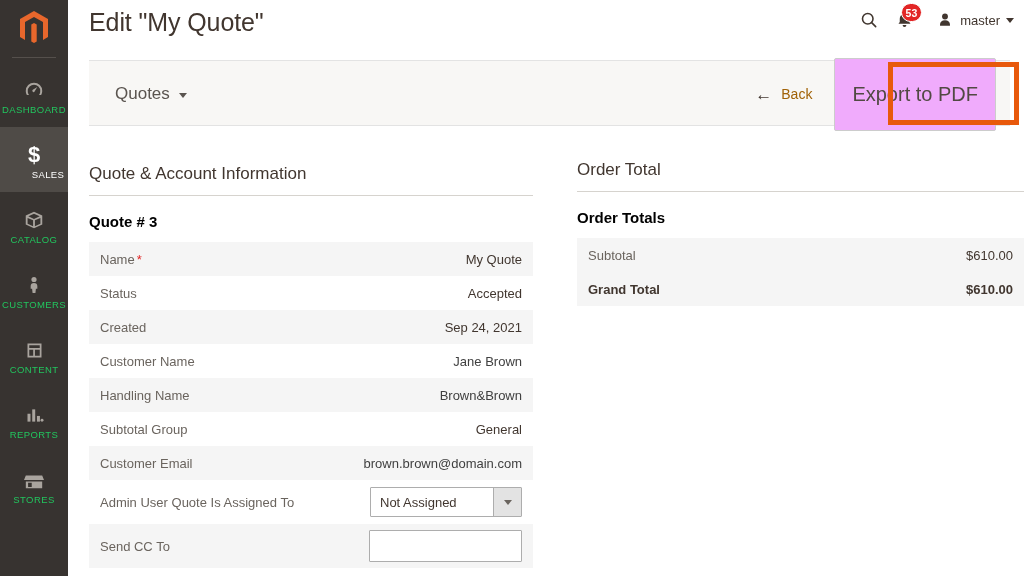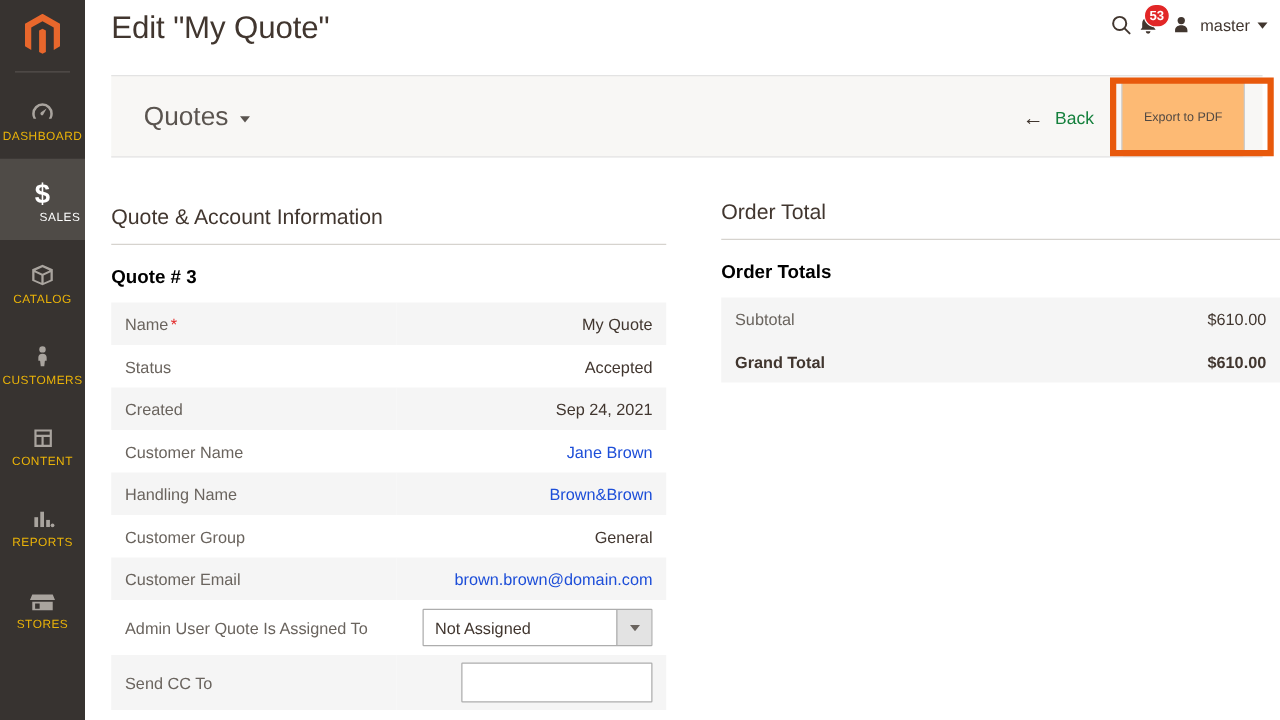--- a/index.html
+++ b/index.html
@@ -25,21 +25,21 @@
   }
   .logo-hex { display: block; }
   .side-divider {
     width: 44px; height: 1px; background: #55504c;
     margin: 2px auto 4px auto;
   }
   .nav-item {
     width: 68px; height: 65px;
     display: flex; flex-direction: column;
     align-items: center; justify-content: center;
-    color: #eab308;
+    color: #22c55e;
     cursor: pointer;
     user-select: none;
   }
   .nav-item.active { background: #4f4b47; color: #ffffff; }
   .nav-item .ic {
     height: 26px;
     display: flex; align-items: flex-end; justify-content: center;
     margin-bottom: 4px;
   }
   .nav-label {
@@ -63,21 +63,21 @@
   }
   .page-title {
     position: absolute; left: 21px; top: 8px;
     font-size: 25px; font-weight: 400;
     color: #41362f;
     letter-spacing: -0.1px;
     white-space: nowrap;
   }
   .header-right {
     position: absolute; right: 10px; top: 7px;
-    display: flex; align-items: center; gap: 2px;
+    display: flex; align-items: center; gap: 16px;
   }
   .hdr-btn {
     display: flex; align-items: center; justify-content: center;
     cursor: pointer; position: relative;
     height: 26px;
   }
   .bell-wrap { position: relative; padding-right: 6px; }
   .badge {
     position: absolute; right: -2px; top: -4px;
     min-width: 19px; height: 19px;
@@ -106,51 +106,51 @@
     width: 921px; height: 66px;
     background: #f8f7f5;
     border: 1px solid #e3e3e3;
     border-left: none; border-right: none;
   }
   .quotes-switcher {
     position: absolute; left: 26px; top: 0; height: 66px;
     display: flex; align-items: center; gap: 9px;
     cursor: pointer;
   }
-  .quotes-label { font-size: 21px; color: #5a544f; }
+  .quotes-label { font-size: 17px; color: #5a544f; }
   .switcher-caret {
     width: 0; height: 0;
     border-left: 4.5px solid transparent;
     border-right: 4.5px solid transparent;
     border-top: 5.5px solid #5a544f;
     margin-top: 2px;
   }
   .actions-right {
     position: absolute; right: 0; top: 0; height: 66px;
     display: flex; align-items: stretch;
   }
   .back-btn {
     display: flex; align-items: center; gap: 9px;
     padding: 0 22px 0 18px;
     cursor: pointer;
     color: #41362f;
   }
   .back-arrow { font-size: 17px; line-height: 1; color: #41362f; }
-  .back-text { font-size: 14px; color: #15803d; }
+  .back-text { font-size: 14px; color: #a16207; }
   .export-wrap {
     position: relative;
     display: flex; align-items: center;
     padding: 0 14px 0 0;
   }
   .export-btn {
-    background: #fdba74;
+    background: #f0abfc;
     border: 1px solid #cccccc;
     border-radius: 2px;
     color: #514943;
-    font-size: 10px;
+    font-size: 20px;
     font-family: "Liberation Sans", sans-serif;
     padding: 24px 17px;
     cursor: pointer;
     white-space: nowrap;
   }
   .highlight-box {
     position: absolute;
     left: 888px; top: 62px;
     width: 131px; height: 63px;
     border: 5px solid #e8590c;
@@ -182,30 +182,30 @@
     text-align: left;
     font-weight: normal;
     white-space: nowrap;
   }
   .kv-value {
     font-size: 13px; color: #41362f;
     padding-right: 11px;
     text-align: right;
     white-space: nowrap;
   }
-  .kv-value.link { color: #1d4ed8; cursor: pointer; }
+  .kv-value.link { color: #404040; cursor: pointer; }
   .kv-row.total-bold .kv-label,
   .kv-row.total-bold .kv-value { font-weight: bold; color: #41362f; }
   .req-star { color: #e22626; font-size: 13px; margin-left: 2px; }
 
   
   .ctrl-cell { padding-right: 11px; text-align: right; }
   .select-box {
     display: inline-flex; align-items: stretch;
-    width: 184px; height: 30px;
+    width: 152px; height: 30px;
     border: 1px solid #adadad;
     background: #ffffff;
     border-radius: 1px;
     vertical-align: middle;
     cursor: pointer;
     overflow: hidden;
   }
   .select-value {
     flex: 1;
     display: flex; align-items: center;
@@ -388,21 +388,21 @@
           </tr>
           <tr class="kv-row">
             <td class="kv-label">Customer Name</td>
             <td class="kv-value link">Jane Brown</td>
           </tr>
           <tr class="kv-row shaded">
             <td class="kv-label">Handling Name</td>
             <td class="kv-value link">Brown&amp;Brown</td>
           </tr>
           <tr class="kv-row">
-            <td class="kv-label">Customer Group</td>
+            <td class="kv-label">Subtotal Group</td>
             <td class="kv-value">General</td>
           </tr>
           <tr class="kv-row shaded">
             <td class="kv-label">Customer Email</td>
             <td class="kv-value link">brown.brown@domain.com</td>
           </tr>
           <tr class="kv-row cc-row">
             <td class="kv-label">Admin User Quote Is Assigned To</td>
             <td class="ctrl-cell">
               <span class="select-box">

